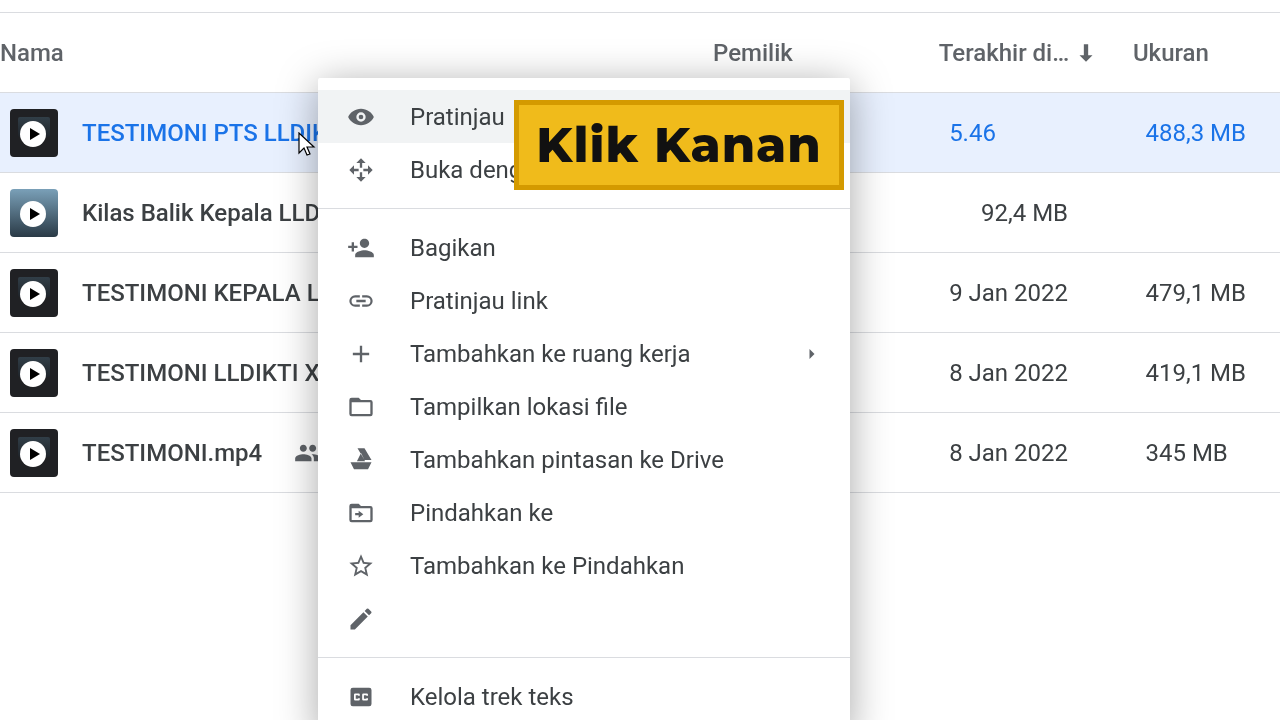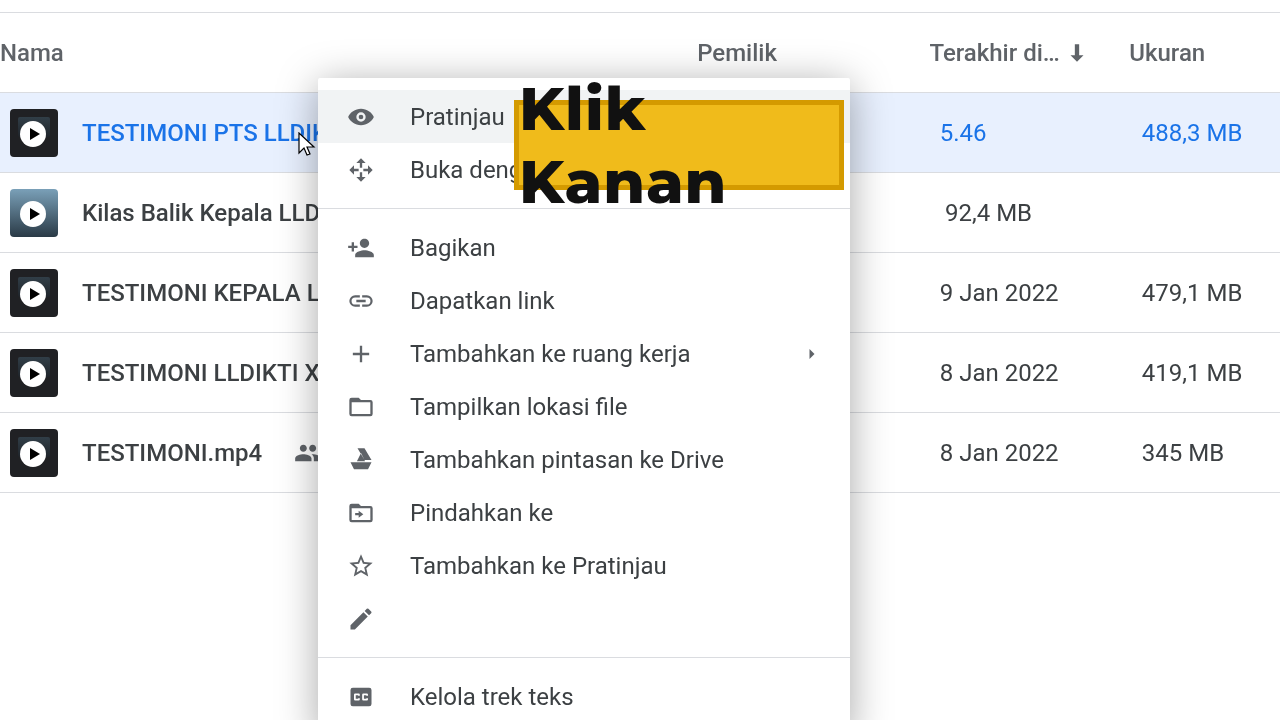--- a/index.html
+++ b/index.html
@@ -15,21 +15,21 @@
   }
   .header {
     display: flex;
     align-items: center;
     height: 80px;
     border-top: 1px solid #dadce0;
     padding: 0 24px 0 0;
     margin-top: 12px;
   }
   .col-name { width: 715px; padding-left: 0; }
-  .col-owner { width: 230px; }
+  .col-owner { width: 230px; margin-left: 36px; }
   .col-date { width: 205px; display:flex; align-items:center; gap:4px;margin-left:8px;}
   .col-size { width: 130px; }
   .header .col { color: #5f6368; font-weight: 500; font-size: 24px; }
   .header .col-name { padding-left: 0; }
   .header .col-date .label { }
   .header .col-date .arrow { color:#5f6368; }
 
   .rows { border-top: 1px solid #dadce0; }
   .row {
     display: flex;
@@ -126,21 +126,21 @@
     width: 330px;
     height: 90px;
     background: #f0bb1b;
     border: 5px solid #d49a00;
     display:flex;align-items:center;justify-content:center;
     z-index: 30;
   }
   .callout span{
     font-family: "Montserrat", Arial, sans-serif;
     font-weight: 800;
-    font-size: 60px;
+    font-size: 48px;
     color:#111;
     letter-spacing:1px;
   }
   .cursor {
     position:absolute;
     left:298px; top:132px;
     z-index:40;
   }
 
   svg { display:block; }
@@ -265,21 +265,21 @@
         </svg>
     </span>
     <span class="mi-label">Bagikan</span>
   </div>
   <div class="menu-item">
     <span class="mi-icon">
       <svg width="28" height="28" viewBox="0 0 24 24">
           <path fill="currentColor" d="M3.9 12A3.1 3.1 0 017 8.9h4V7H7a5 5 0 000 10h4v-1.9H7A3.1 3.1 0 013.9 12zm4.1 1h8v-2H8v2zm9-6h-4v1.9h4a3.1 3.1 0 010 6.2h-4V17h4a5 5 0 000-10z"></path>
         </svg>
     </span>
-    <span class="mi-label">Dapatkan link</span>
+    <span class="mi-label">Pratinjau link</span>
   </div>
   <div class="menu-item">
     <span class="mi-icon">
       <svg width="28" height="28" viewBox="0 0 24 24">
           <path fill="currentColor" d="M11 5h2v6h6v2h-6v6h-2v-6H5v-2h6z"></path>
         </svg>
     </span>
     <span class="mi-label">Tambahkan ke ruang kerja</span>
     <span class="sub">
       <svg width="20" height="20" viewBox="0 0 24 24">
@@ -312,21 +312,21 @@
     </span>
     <span class="mi-label">Pindahkan ke</span>
   </div>
   <div class="menu-item">
     <span class="mi-icon">
       <svg width="28" height="28" viewBox="0 0 24 24">
           <path fill="currentColor" d="M12 17.27L18.18 21l-1.64-7.03L22 9.24l-7.19-.61L12 2 9.19 8.63 2 9.24l5.46 4.73L5.82 21z" fill-opacity="0"></path>
           <path fill="currentColor" d="M12 15.4l3.76 2.27-1-4.28 3.32-2.88-4.38-.37L12 6.1l-1.7 4.04-4.38.37 3.32 2.88-1 4.28L12 15.4zM12 2l2.81 6.63L22 9.24l-5.46 4.73L18.18 21 12 17.27 5.82 21l1.64-7.03L2 9.24l7.19-.61L12 2z"></path>
         </svg>
     </span>
-    <span class="mi-label">Tambahkan ke Pratinjau</span>
+    <span class="mi-label">Tambahkan ke Pindahkan</span>
   </div>
   <div class="menu-item">
     <span class="mi-icon">
       <svg width="28" height="28" viewBox="0 0 24 24">
           <path fill="currentColor" d="M3 17.25V21h3.75L17.81 9.94l-3.75-3.75L3 17.25zM20.71 7.04a1 1 0 000-1.41l-2.34-2.34a1 1 0 00-1.41 0l-1.83 1.83 3.75 3.75 1.83-1.83z"></path>
         </svg>
     </span>
   </div>
   <div class="menu-sep"></div>
   <div class="menu-item">

